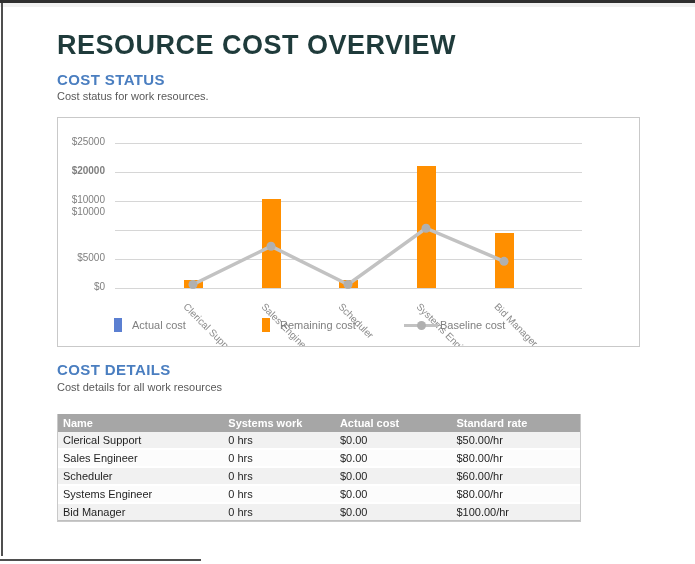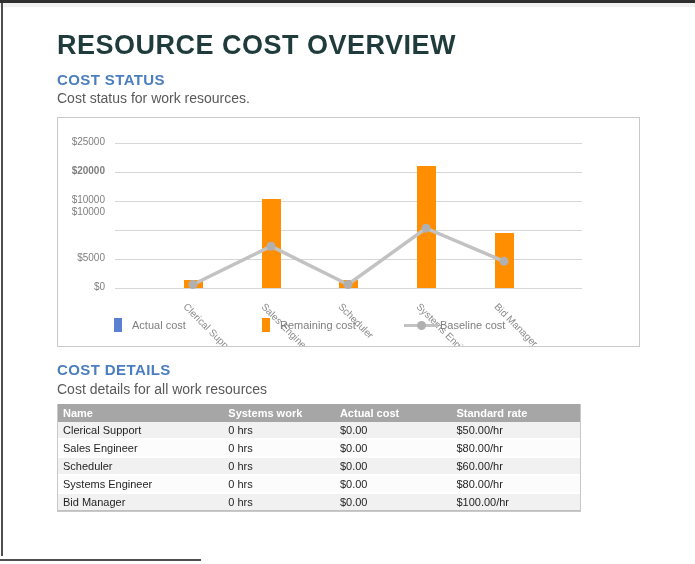--- a/index.html
+++ b/index.html
@@ -11,21 +11,21 @@
   .edge-top    { position:absolute; left:0; top:0; width:695px; height:3px; background:#2f2f2f; }
   .edge-strip  { position:absolute; left:0; top:3px; width:695px; height:4px; background:#f1f1f1; }
   .edge-left   { position:absolute; left:1px; top:3px; width:2px; height:553px; background:#4f4f4f; }
   .edge-bottom { position:absolute; left:0; top:559px; width:201px; height:2px; background:#4f4f4f; }
 
   .page-title { position:absolute; left:57px; top:30px; font-size:27px; font-weight:bold;
                 color:#1f3b3b; letter-spacing:0.5px; white-space:nowrap; }
 
   .sec-head { position:absolute; left:57px; font-size:15px; font-weight:bold;
               color:#4a7ec0; letter-spacing:0.4px; }
-  .sec-desc { position:absolute; left:57px; font-size:14px; color:#595959; }
+  .sec-desc { position:absolute; left:57px; font-size:11px; color:#595959; }
   #cost-status-head  { top:71px; }
   #cost-status-desc  { top:90px; }
   #cost-details-head { top:361px;text-align:right; }
   #cost-details-desc { top:381px; }
 
   
   #chart { position:absolute; left:57px; top:117px; width:583px; height:230px;
            border:1px solid #c9c9c9; background:#fff; overflow:hidden; }
   .gridline { position:absolute; height:1px; background:#d6d6d6; }
   .ytick { position:absolute; left:0; width:47px; text-align:right; font-size:10px;
@@ -39,21 +39,21 @@
   .legend-item .swatch { display:inline-block; width:8px; height:14px; vertical-align:middle;
                          margin-right:10px; }
   .legend-item .line-marker { display:inline-block; width:34px; height:14px; position:relative;
                               vertical-align:middle; margin-right:2px; }
   .legend-item .line-marker .ln { position:absolute; left:0; top:6px; width:34px; height:3px; background:#c2c2c2; }
   .legend-item .line-marker .dt { position:absolute; left:13px; top:3px; width:9px; height:9px;
                                   border-radius:50%; background:#b0b0b0; }
   .legend-item .lbl { vertical-align:middle; }
 
   
-  #table-wrap { position:absolute; left:57px; top:404px; width:524px;
+  #table-wrap { position:absolute; left:57px; top:414px; width:524px;
                 border:1px solid #c9c9c9; border-top:none; }
   table { width:100%; border-collapse:separate; border-spacing:0; font-size:11px; }
   th { background:#a6a6a6; color:#ffffff; font-weight:bold; text-align:left;
        height:18px; padding:2px 4px 2px 5px; }
   td { color:#1f1f1f; height:17px; padding:2px 4px 2px 5px; border-bottom:2px solid #ffffff; }
   tr.odd  td { background:#f1f1f1; }
   tr.even td { background:#fcfcfc; }
   tr:last-child td { border-bottom:1px solid #bfbfbf; }
   .c0 { width:166px; } .c1 { width:112px; } .c2 { width:117px; } .c3 { width:129px; }
 </style>

